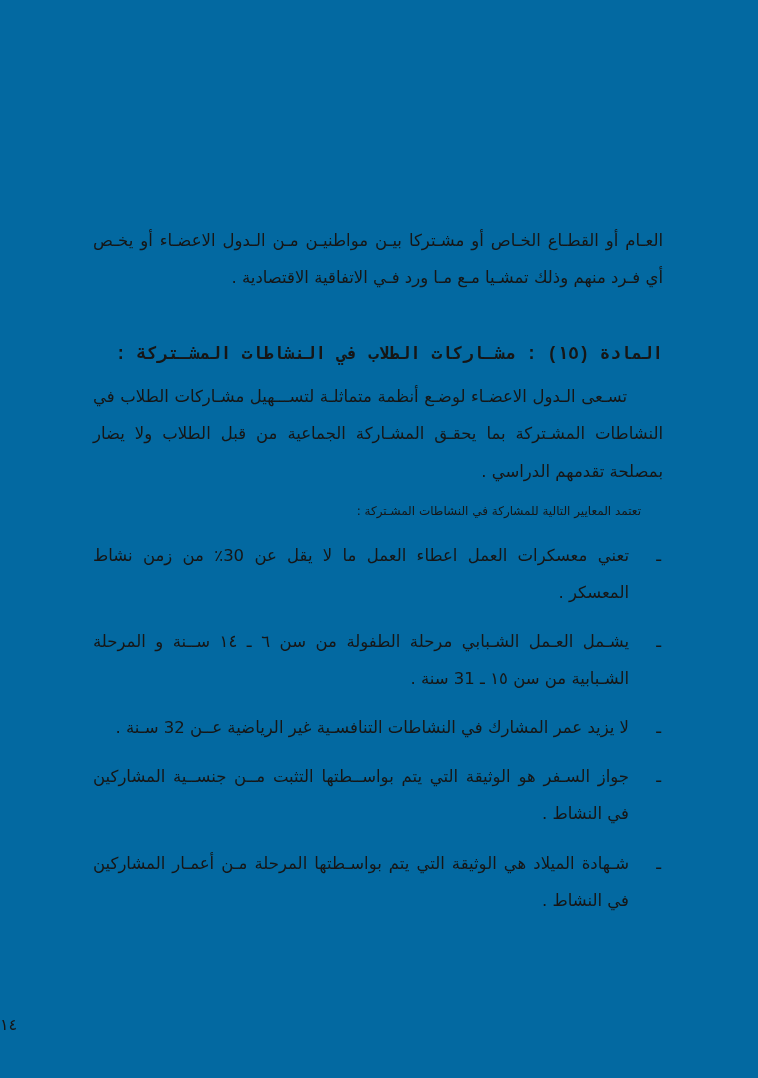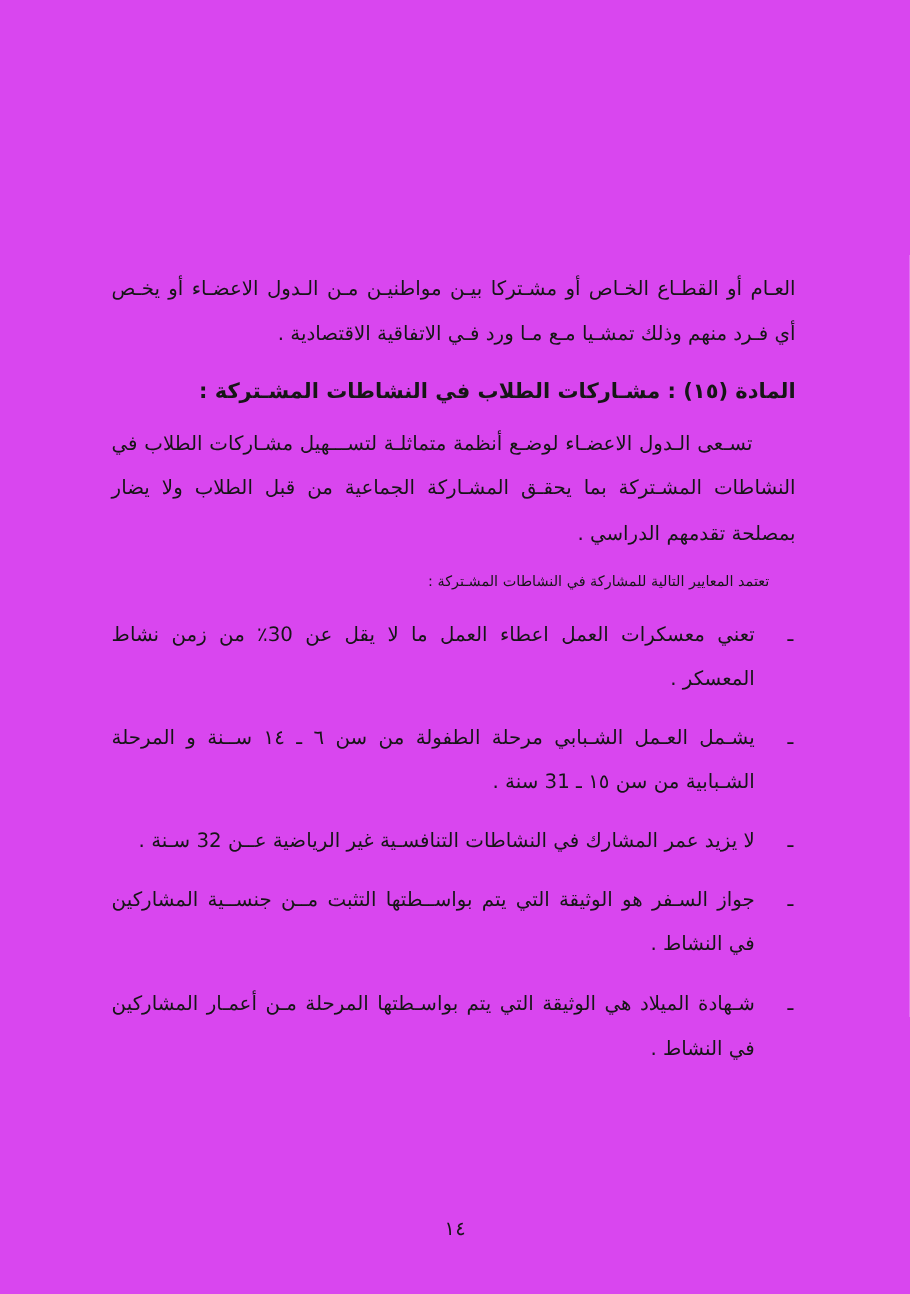--- a/index.html
+++ b/index.html
@@ -10,42 +10,42 @@
     background: #ffffff;
     font-family: "DejaVu Sans", sans-serif;
     color: #161616;
     direction: rtl;
     overflow: hidden;
     position: relative;
   }
   .page {
     position: absolute;
     inset: 0;
-    background: #d946ef;
+    background: #0369a1;
   }
   .content {
     position: absolute;
     top: 222px;
     right: 95px;
     width: 570px;
   }
   .para {
     font-size: 16.5px;
     line-height: 2.25;
     text-align: justify;
     margin: 0;
   }
   .heading {
     font-size: 17.5px;
     font-weight: bold;
     text-align: right;
     margin: 0;
     line-height: 1.6;
   }
-  .heading-15 { margin-top: 17px; }
+  .heading-15 { margin-top: 44px; font-family: Liberation Mono, monospace; }
   .body-15 {
     margin-top: 10px;
     text-indent: 36px;
   }
   .heading-16 { margin-top: 36px; }
   .criteria-intro {
     margin-top: 8px;
     text-indent: 22px;
     font-size: 12px;
   }
@@ -72,24 +72,23 @@
     font-size: 16.5px;
     line-height: 2.25;
     text-align: justify;
     margin: 0;
   }
   .page-number {
     position: absolute;
     bottom: 44px;
     left: 0;
     right: 0;
-    text-align: center;
+    text-align: left;
     font-size: 16px;
     color: #161616;
-    font-family: Liberation Mono, monospace;
   }
 </style>
 </head>
 <body>
 
 <div class="page">
 
   <div class="content">
 
     <p class="para">العـام أو القطـاع  الخـاص أو مشـتركا بيـن مواطنيـن مـن الـدول الاعضـاء أو يخـص أي فـرد  منهم وذلك تمشـيا مـع مـا ورد فـي الاتفاقية الاقتصادية .</p>

